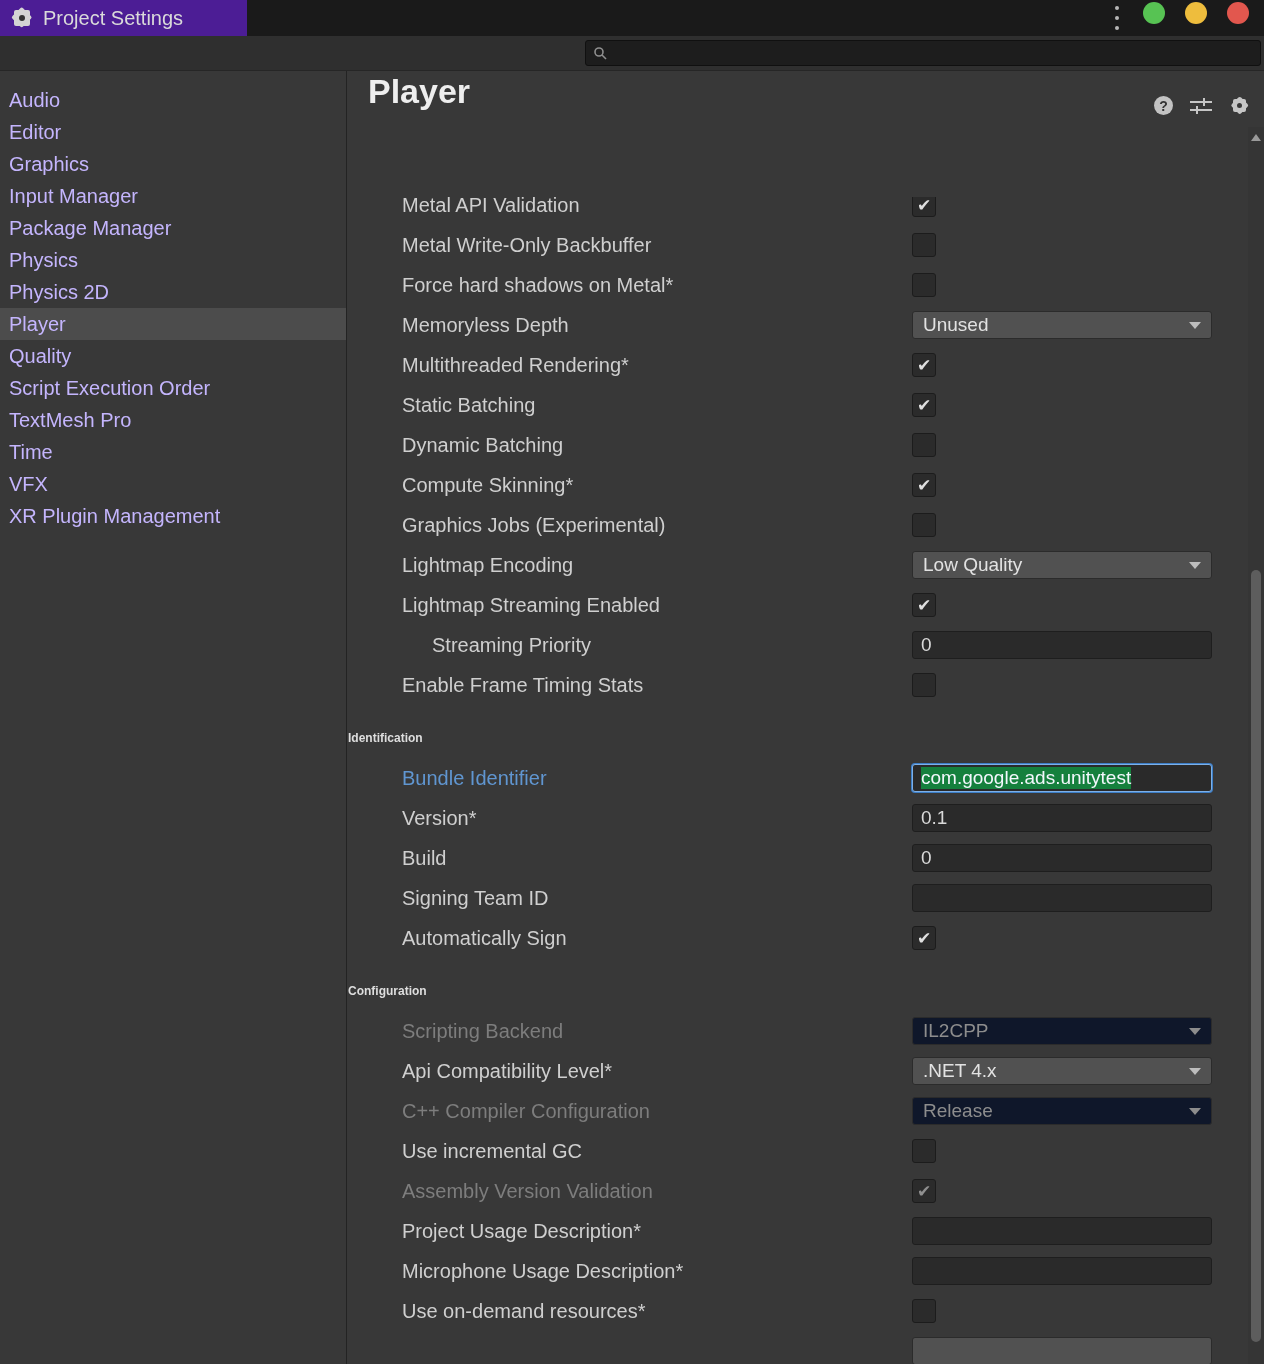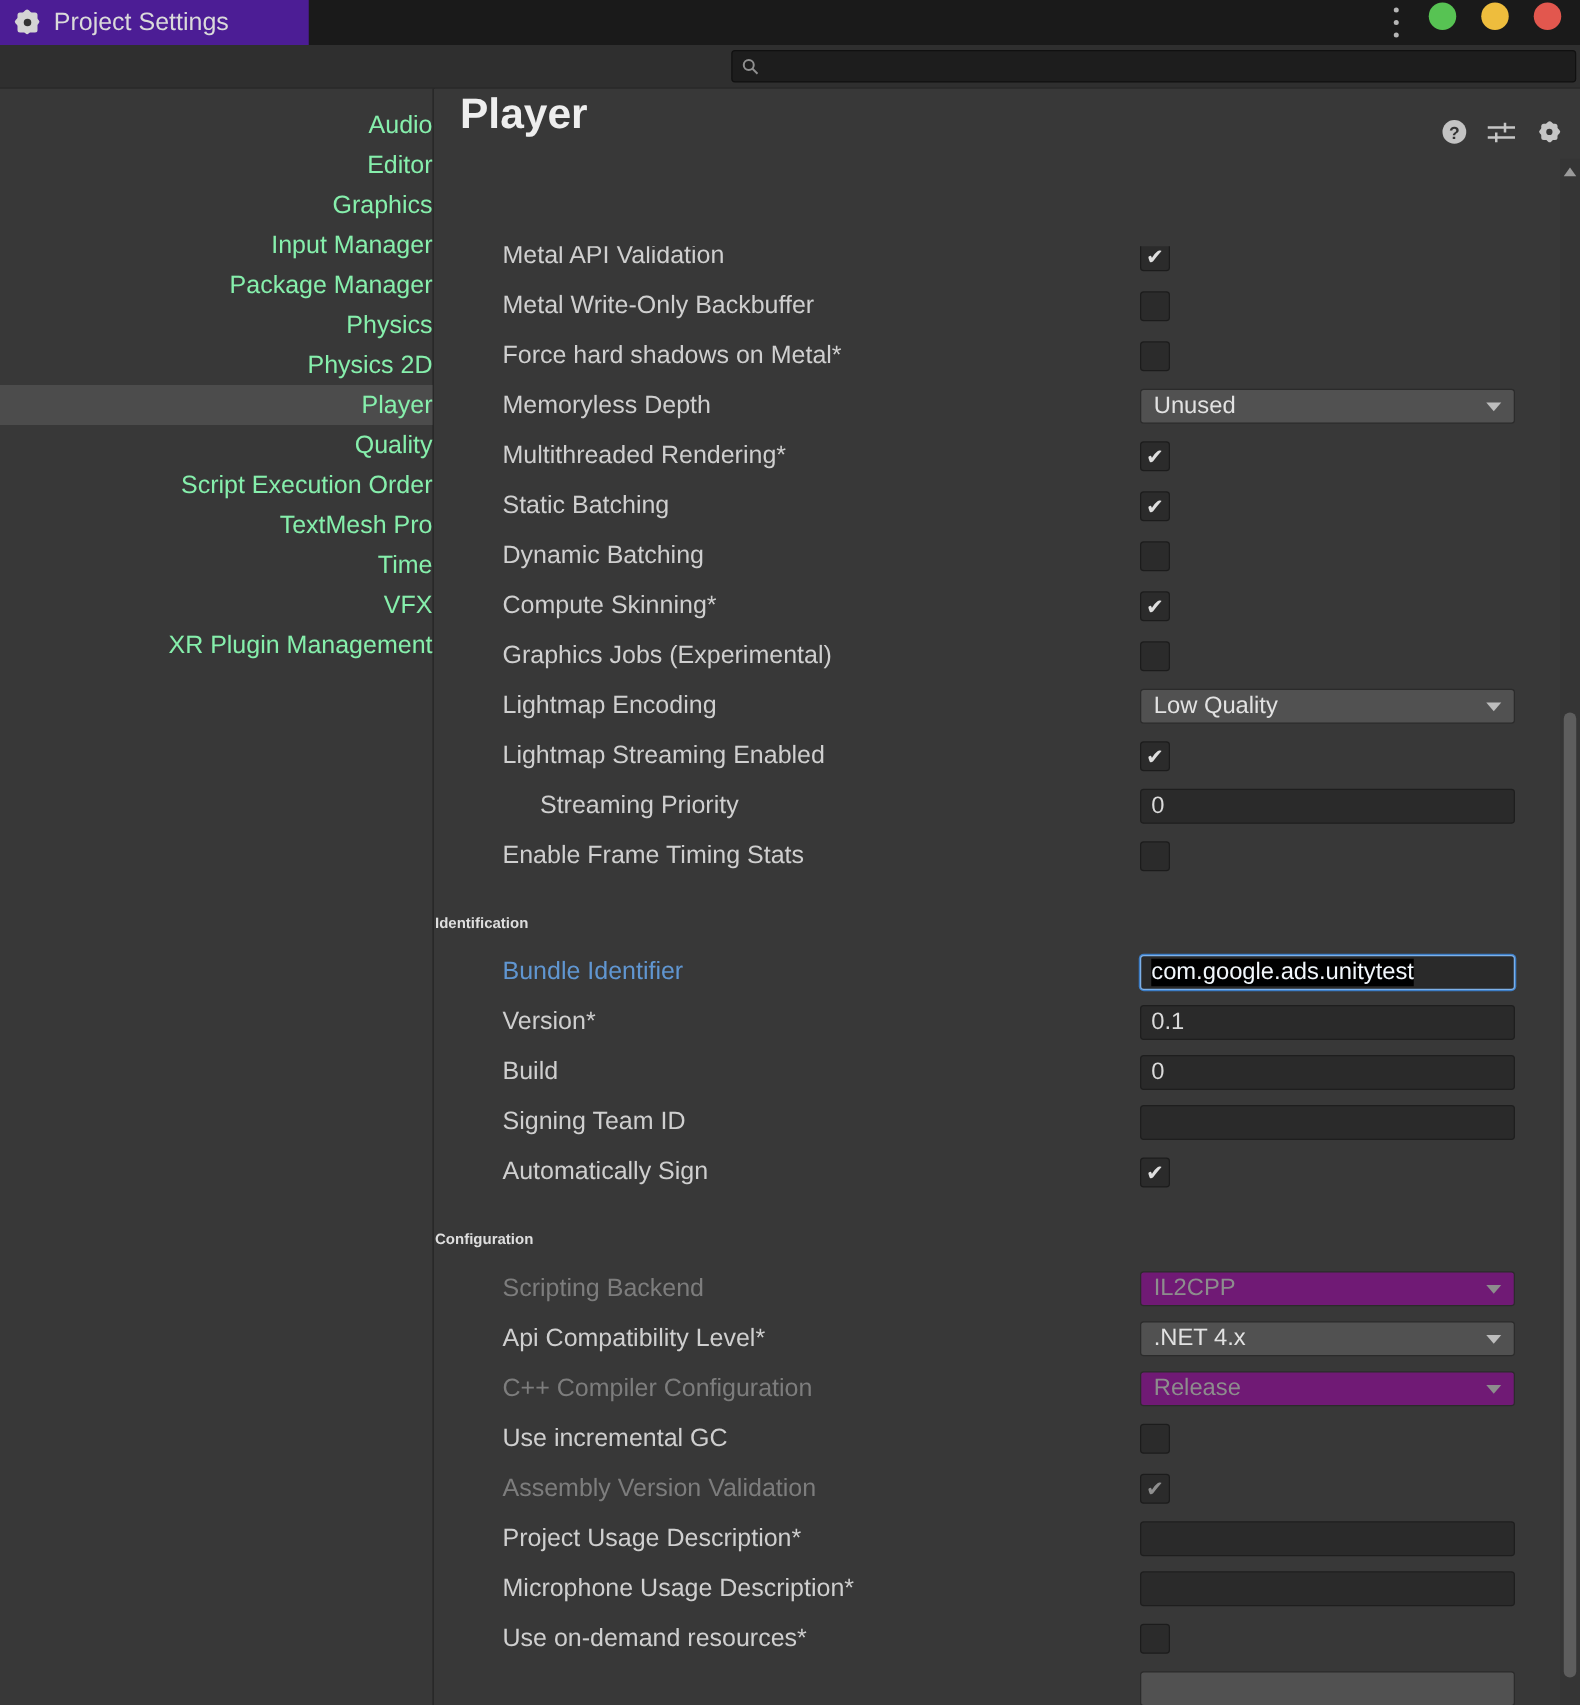--- a/index.html
+++ b/index.html
@@ -27,21 +27,21 @@
   .searchbox { position:absolute; left:585px; right:3px; top:4px; height:26px;
                background:#1d1d1d; border:1px solid #101010; border-radius:3px;
                display:flex; align-items:center; gap:6px; padding-left:7px; }
   .searchbox input { flex:1; background:transparent; border:none; outline:none;
                      color:#dddddd; font-size:16px; font-family:inherit; }
 
   
   .sidebar { position:absolute; left:0; top:71px; width:347px; bottom:0;
              background:#383838; border-right:1px solid #232323; padding-top:13px; }
   .side-item { height:32px; line-height:32px; padding-left:9px; font-size:20px;
-               color:#86efac; white-space:nowrap; cursor:default;text-align:right; }
+               color:#c4b5fd; white-space:nowrap; cursor:default; }
   .side-item.selected { background:#4c4c4c; }
 
   
   .main { position:absolute; left:348px; top:71px; right:0; bottom:0; background:#383838; }
   .main-title { position:absolute; left:20px; top:1px; font-size:34px; font-weight:bold; color:#eeeeee; }
   .header-icons { position:absolute; right:14px; top:24px; display:flex; align-items:center; gap:17px; }
   .help-icon { width:19px; height:19px; border-radius:50%; background:#c3c3c3; color:#333333;
                font-size:14px; font-weight:bold; display:flex; align-items:center; justify-content:center; }
 
   
@@ -69,29 +69,29 @@
   .checkbox { width:24px; height:24px; background:#2b2b2b; border:1px solid #1c1c1c; border-radius:3px;
               display:flex; align-items:center; justify-content:center; }
   .checkbox .check { font-size:17px; line-height:1; color:#dfdfdf; }
   .checkbox.disabled .check { color:#8f8f8f; }
 
   .dropdown { width:300px; height:28px; background:#515151; border:1px solid #2b2b2b; border-radius:3px;
               display:flex; align-items:center; padding:0 10px;gap:47px; }
   .dd-value { flex:1; font-size:19px; color:#e2e2e2; white-space:nowrap; overflow:hidden; }
   .dd-arrow { width:0; height:0; border-left:6px solid transparent; border-right:6px solid transparent;
               border-top:7px solid #bdbdbd; }
-  .dropdown.disabled { background:#701a75; }
+  .dropdown.disabled { background:#0f172a; }
   .dropdown.disabled .dd-value { color:#8d8d8d; }
   .dropdown.disabled .dd-arrow { border-top-color:#8d8d8d; }
 
   .textfield { width:300px; height:28px; background:#2a2a2a; border:1px solid #1e1e1e; border-radius:3px;
                display:flex; align-items:center; padding:0 8px; overflow:hidden; }
   .tf-value { font-size:19px; color:#dadada; white-space:nowrap; }
   .textfield.focused { border-color:#7db0e8; box-shadow:0 0 0 1px #3d7ec6; }
-  .tf-value.selection { background:#000000; color:#f2f7fc; }
+  .tf-value.selection { background:#15803d; color:#f2f7fc; }
 
   
   .scrollbar { position:absolute; right:0; top:56px; width:16px; bottom:0; background:#353535; }
   .scroll-up-arrow { position:absolute; left:3px; top:7px; width:0; height:0;
                      border-left:5px solid transparent; border-right:5px solid transparent;
                      border-bottom:7px solid #9a9a9a; }
   .scroll-thumb { position:absolute; left:3px; width:10px; top:443px; height:772px;
                   border-radius:5px; background:#5d5d5d; }
 </style>
 </head>

